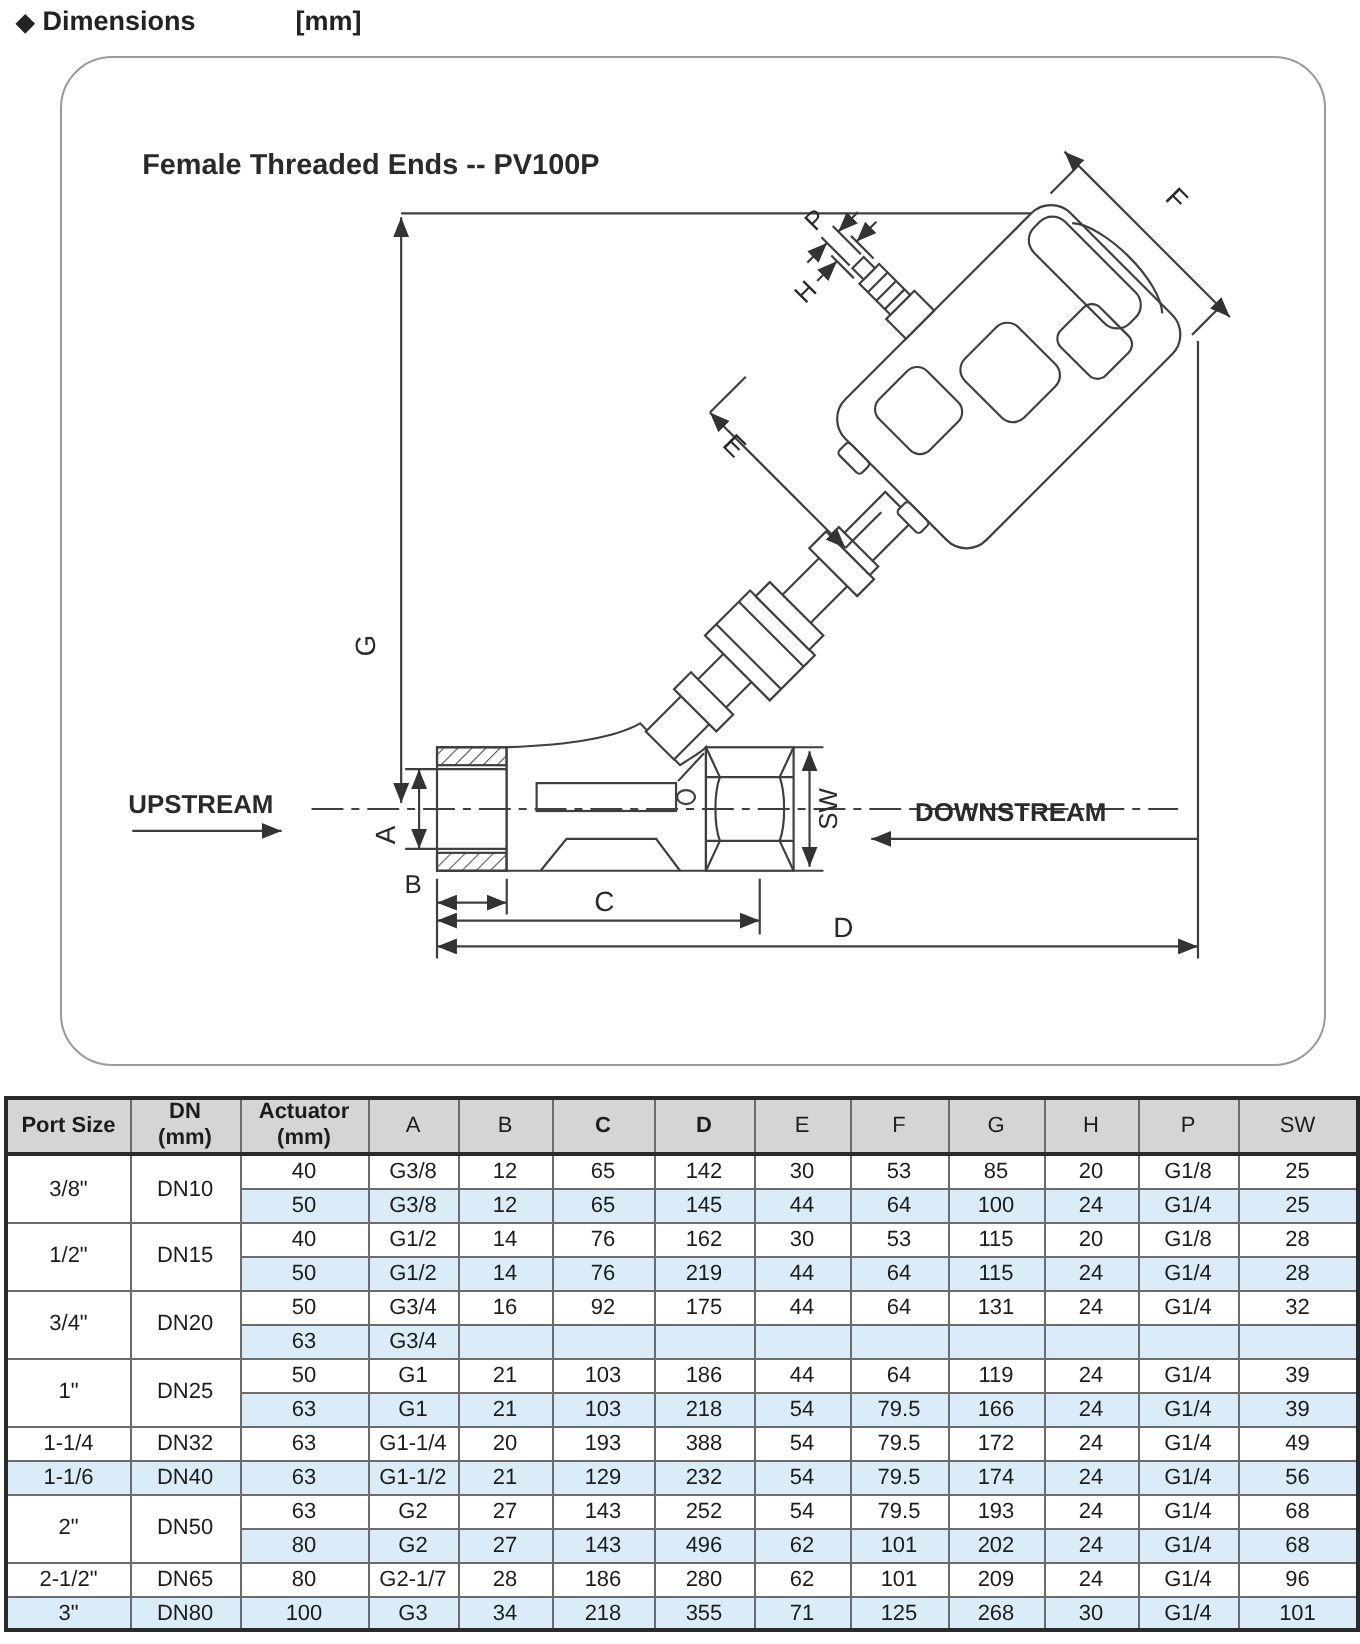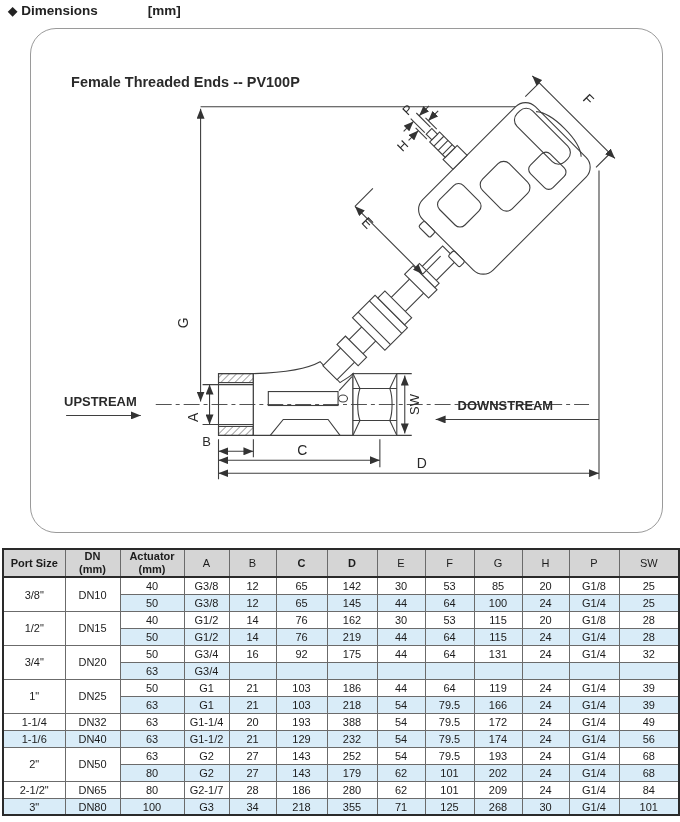--- a/index.html
+++ b/index.html
@@ -365,42 +365,42 @@
           <td>193</td>
           <td>24</td>
           <td>G1/4</td>
           <td>68</td>
         </tr>
         <tr>
           <td class="shaded">80</td>
           <td class="shaded">G2</td>
           <td class="shaded">27</td>
           <td class="shaded">143</td>
-          <td class="shaded">179</td>
+          <td class="shaded">496</td>
           <td class="shaded">62</td>
           <td class="shaded">101</td>
           <td class="shaded">202</td>
           <td class="shaded">24</td>
           <td class="shaded">G1/4</td>
           <td class="shaded">68</td>
         </tr>
         <tr class="gstart">
           <td rowspan="1">2-1/2"</td>
           <td rowspan="1">DN65</td>
           <td>80</td>
           <td>G2-1/7</td>
           <td>28</td>
           <td>186</td>
           <td>280</td>
           <td>62</td>
           <td>101</td>
           <td>209</td>
           <td>24</td>
           <td>G1/4</td>
-          <td>84</td>
+          <td>96</td>
         </tr>
         <tr class="gstart">
           <td rowspan="1" class="shaded">3"</td>
           <td rowspan="1" class="shaded">DN80</td>
           <td class="shaded">100</td>
           <td class="shaded">G3</td>
           <td class="shaded">34</td>
           <td class="shaded">218</td>
           <td class="shaded">355</td>
           <td class="shaded">71</td>

